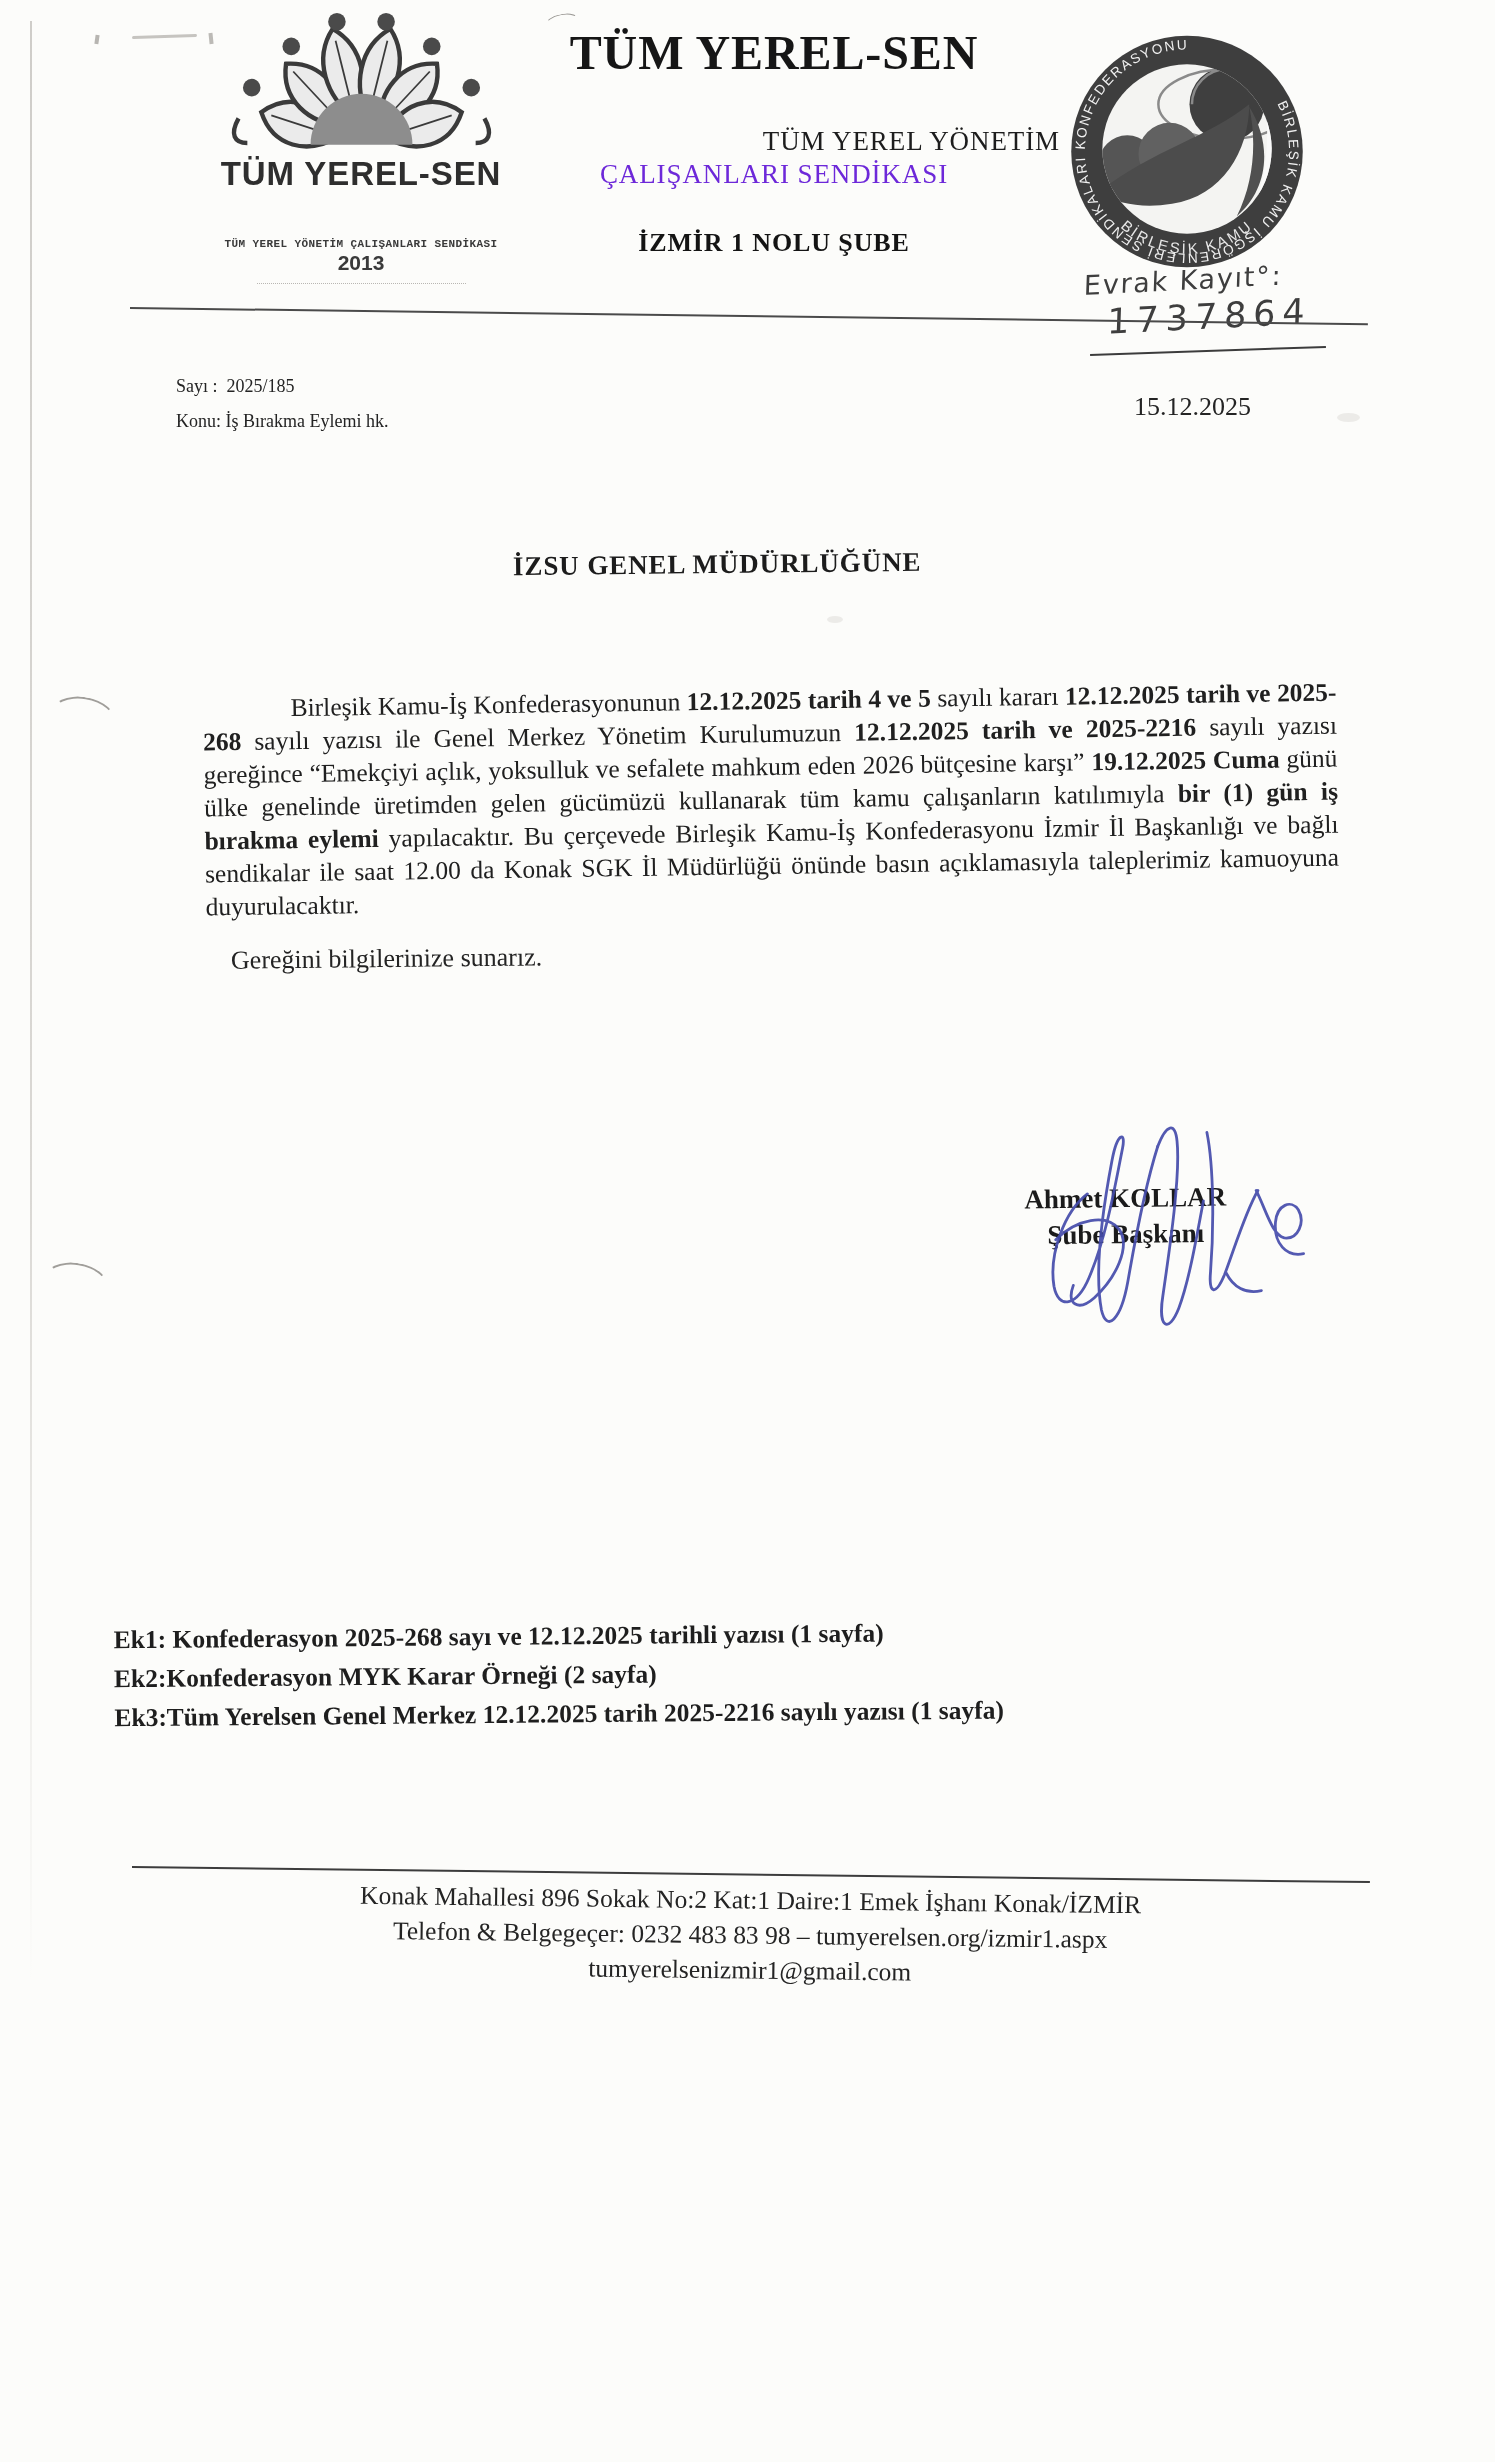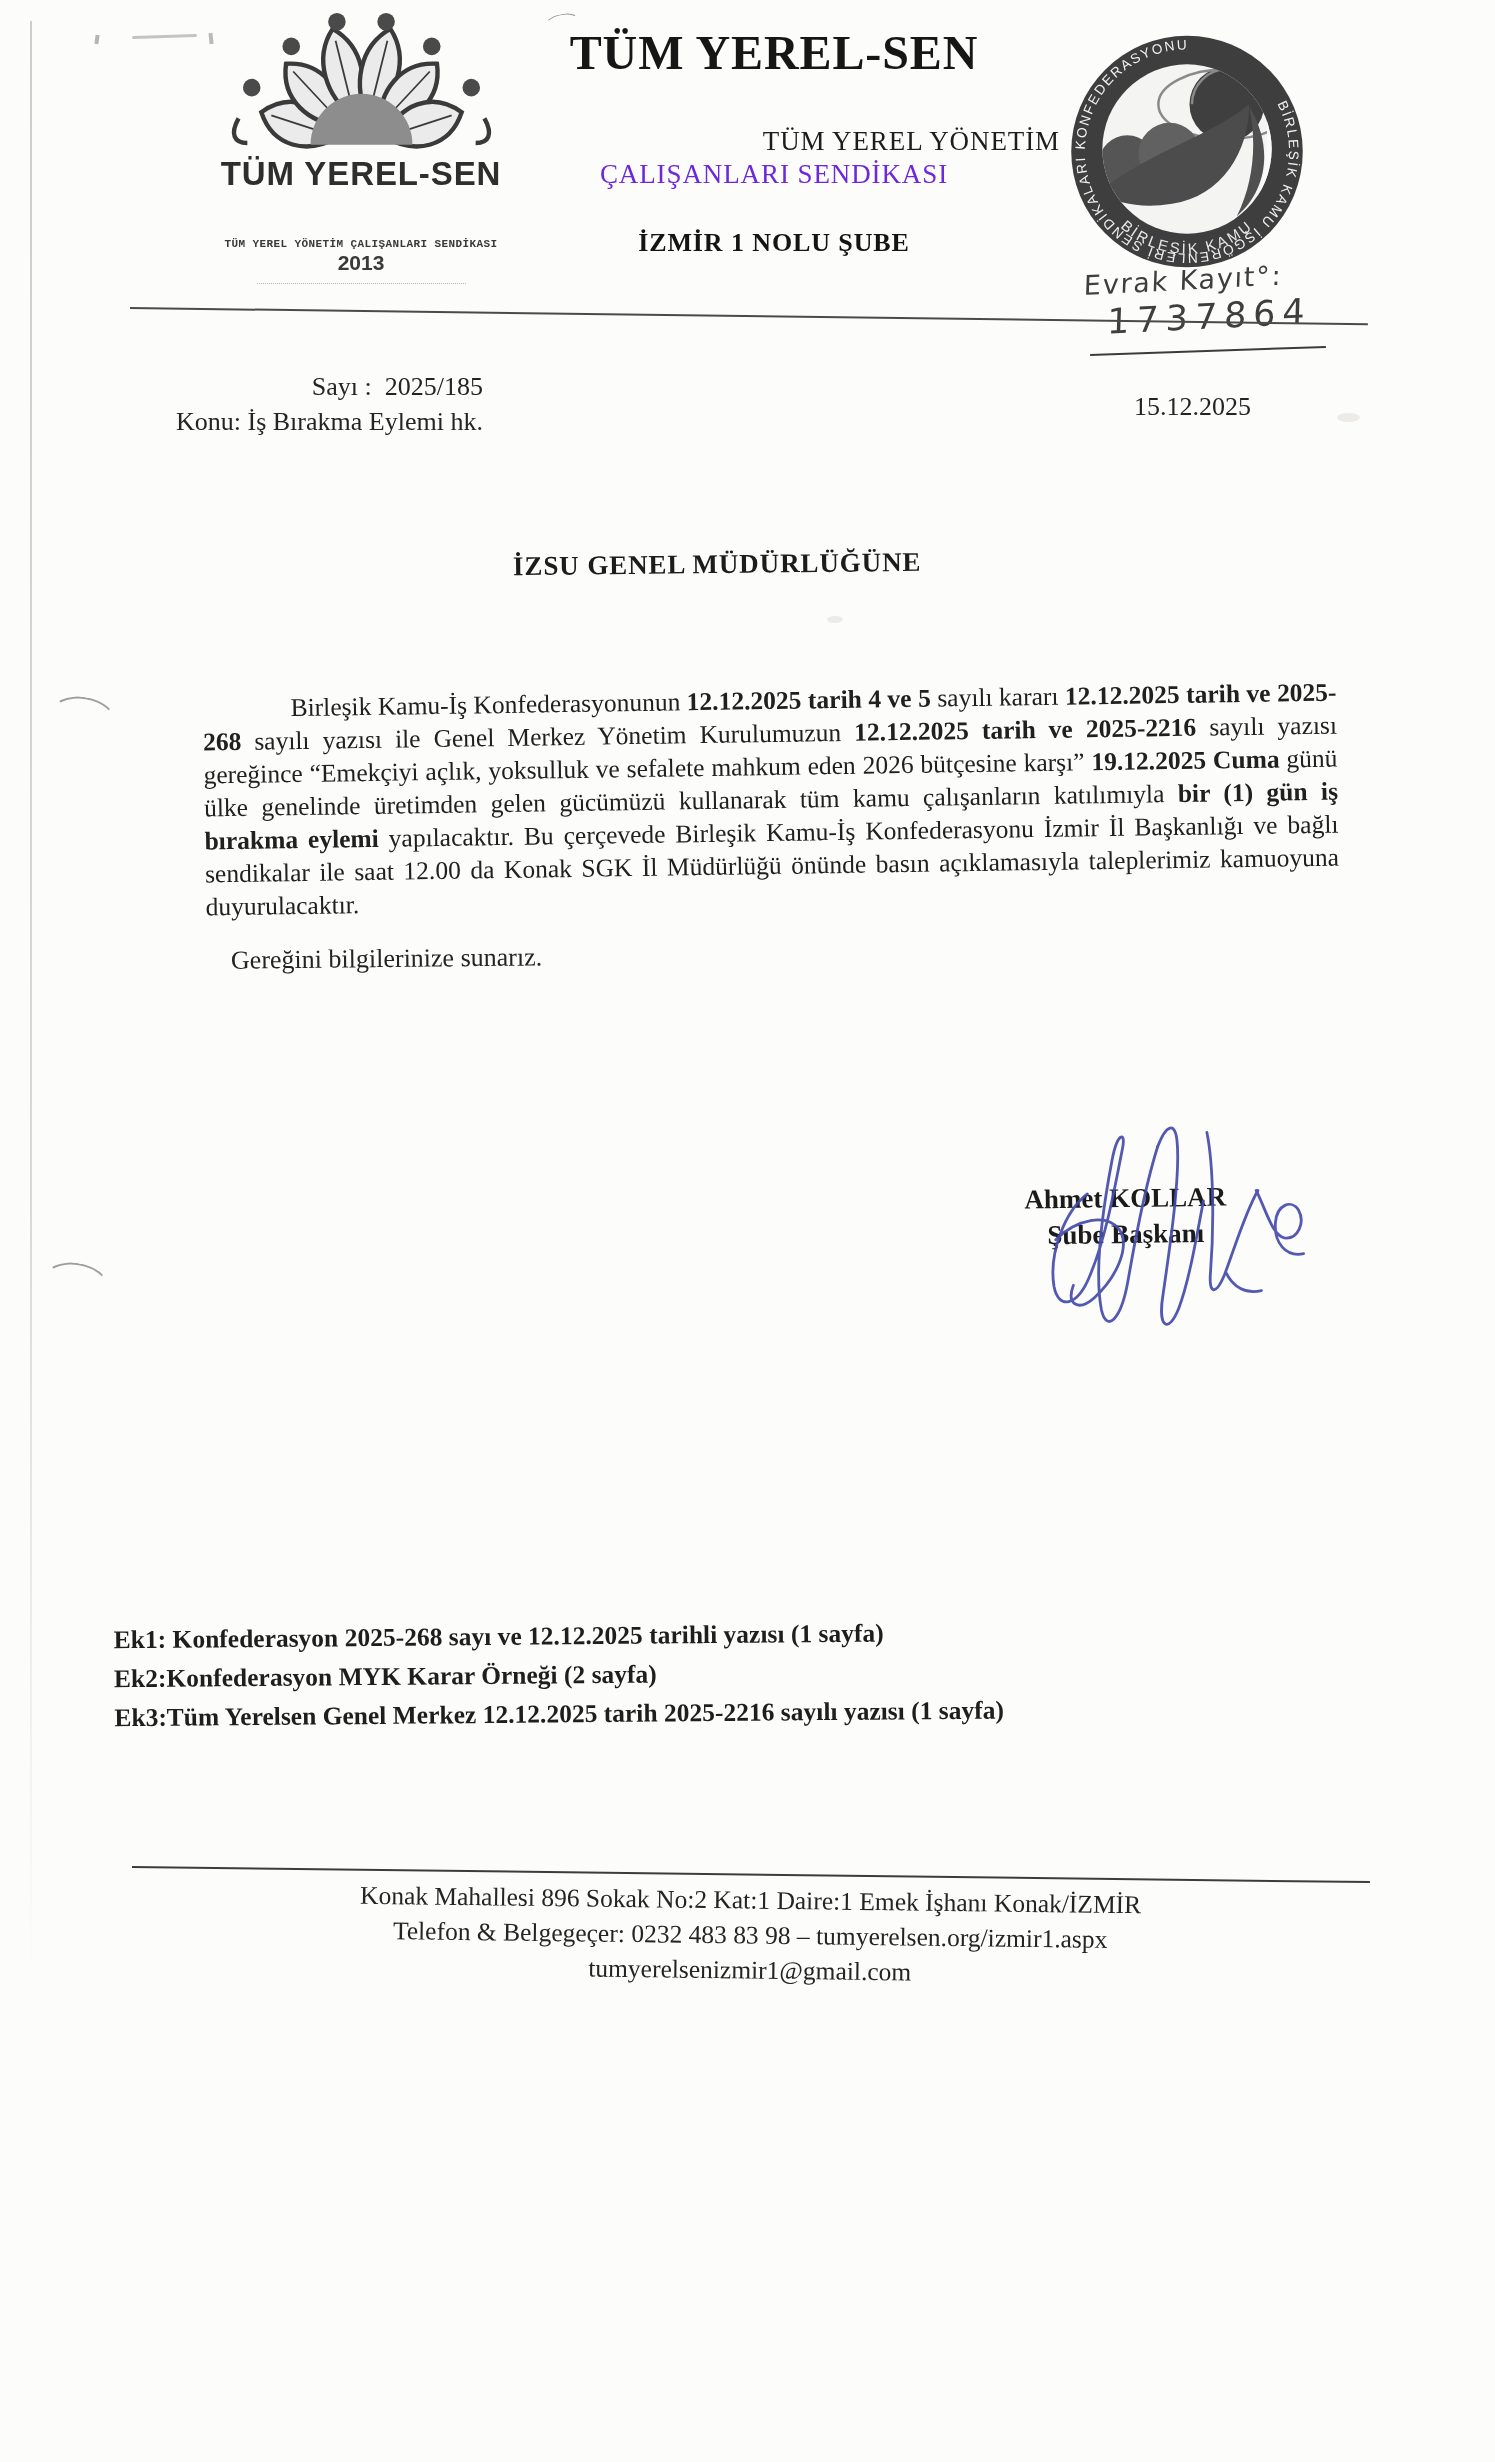--- a/index.html
+++ b/index.html
@@ -43,21 +43,21 @@
     font-family:"DejaVu Sans",sans-serif;color:#3e3e3e;}
   .hw-label{font-size:27px;letter-spacing:1.8px;}
   .hw-number{font-size:35px;letter-spacing:7px;margin-left:24.6px;margin-top:1.8px;}
   .hw-underline{position:absolute;left:1090px;top:350px;width:236px;height:2.2px;
     background:#3c3c3c;transform:rotate(-2deg);}
 
   .head-rule{position:absolute;left:130px;top:307px;width:1238px;height:1.8px;background:#4a4a4a;
     transform:rotate(0.75deg);transform-origin:left center;}
 
   
-  .ref-block{position:absolute;left:176px;top:369px;font-size:26px;line-height:35px;color:#242424;text-align:right;}
+  .ref-block{position:absolute;left:176px;top:369px;font-size:18px;line-height:35px;color:#242424;}
   .ref-row{white-space:nowrap;}
   .doc-date{position:absolute;left:1134px;top:392px;font-size:26px;color:#242424;}
 
   .addressee{position:absolute;left:513px;top:549px;font-size:27px;font-weight:bold;
     letter-spacing:0.9px;color:#1c1c1c;transform:rotate(-0.6deg);}
 
   
   .body-par{position:absolute;left:204px;top:684px;width:1134px;
     font-size:25.5px;line-height:33px;color:#202020;text-align:justify;
     text-indent:88px;transform:rotate(-0.85deg);}

